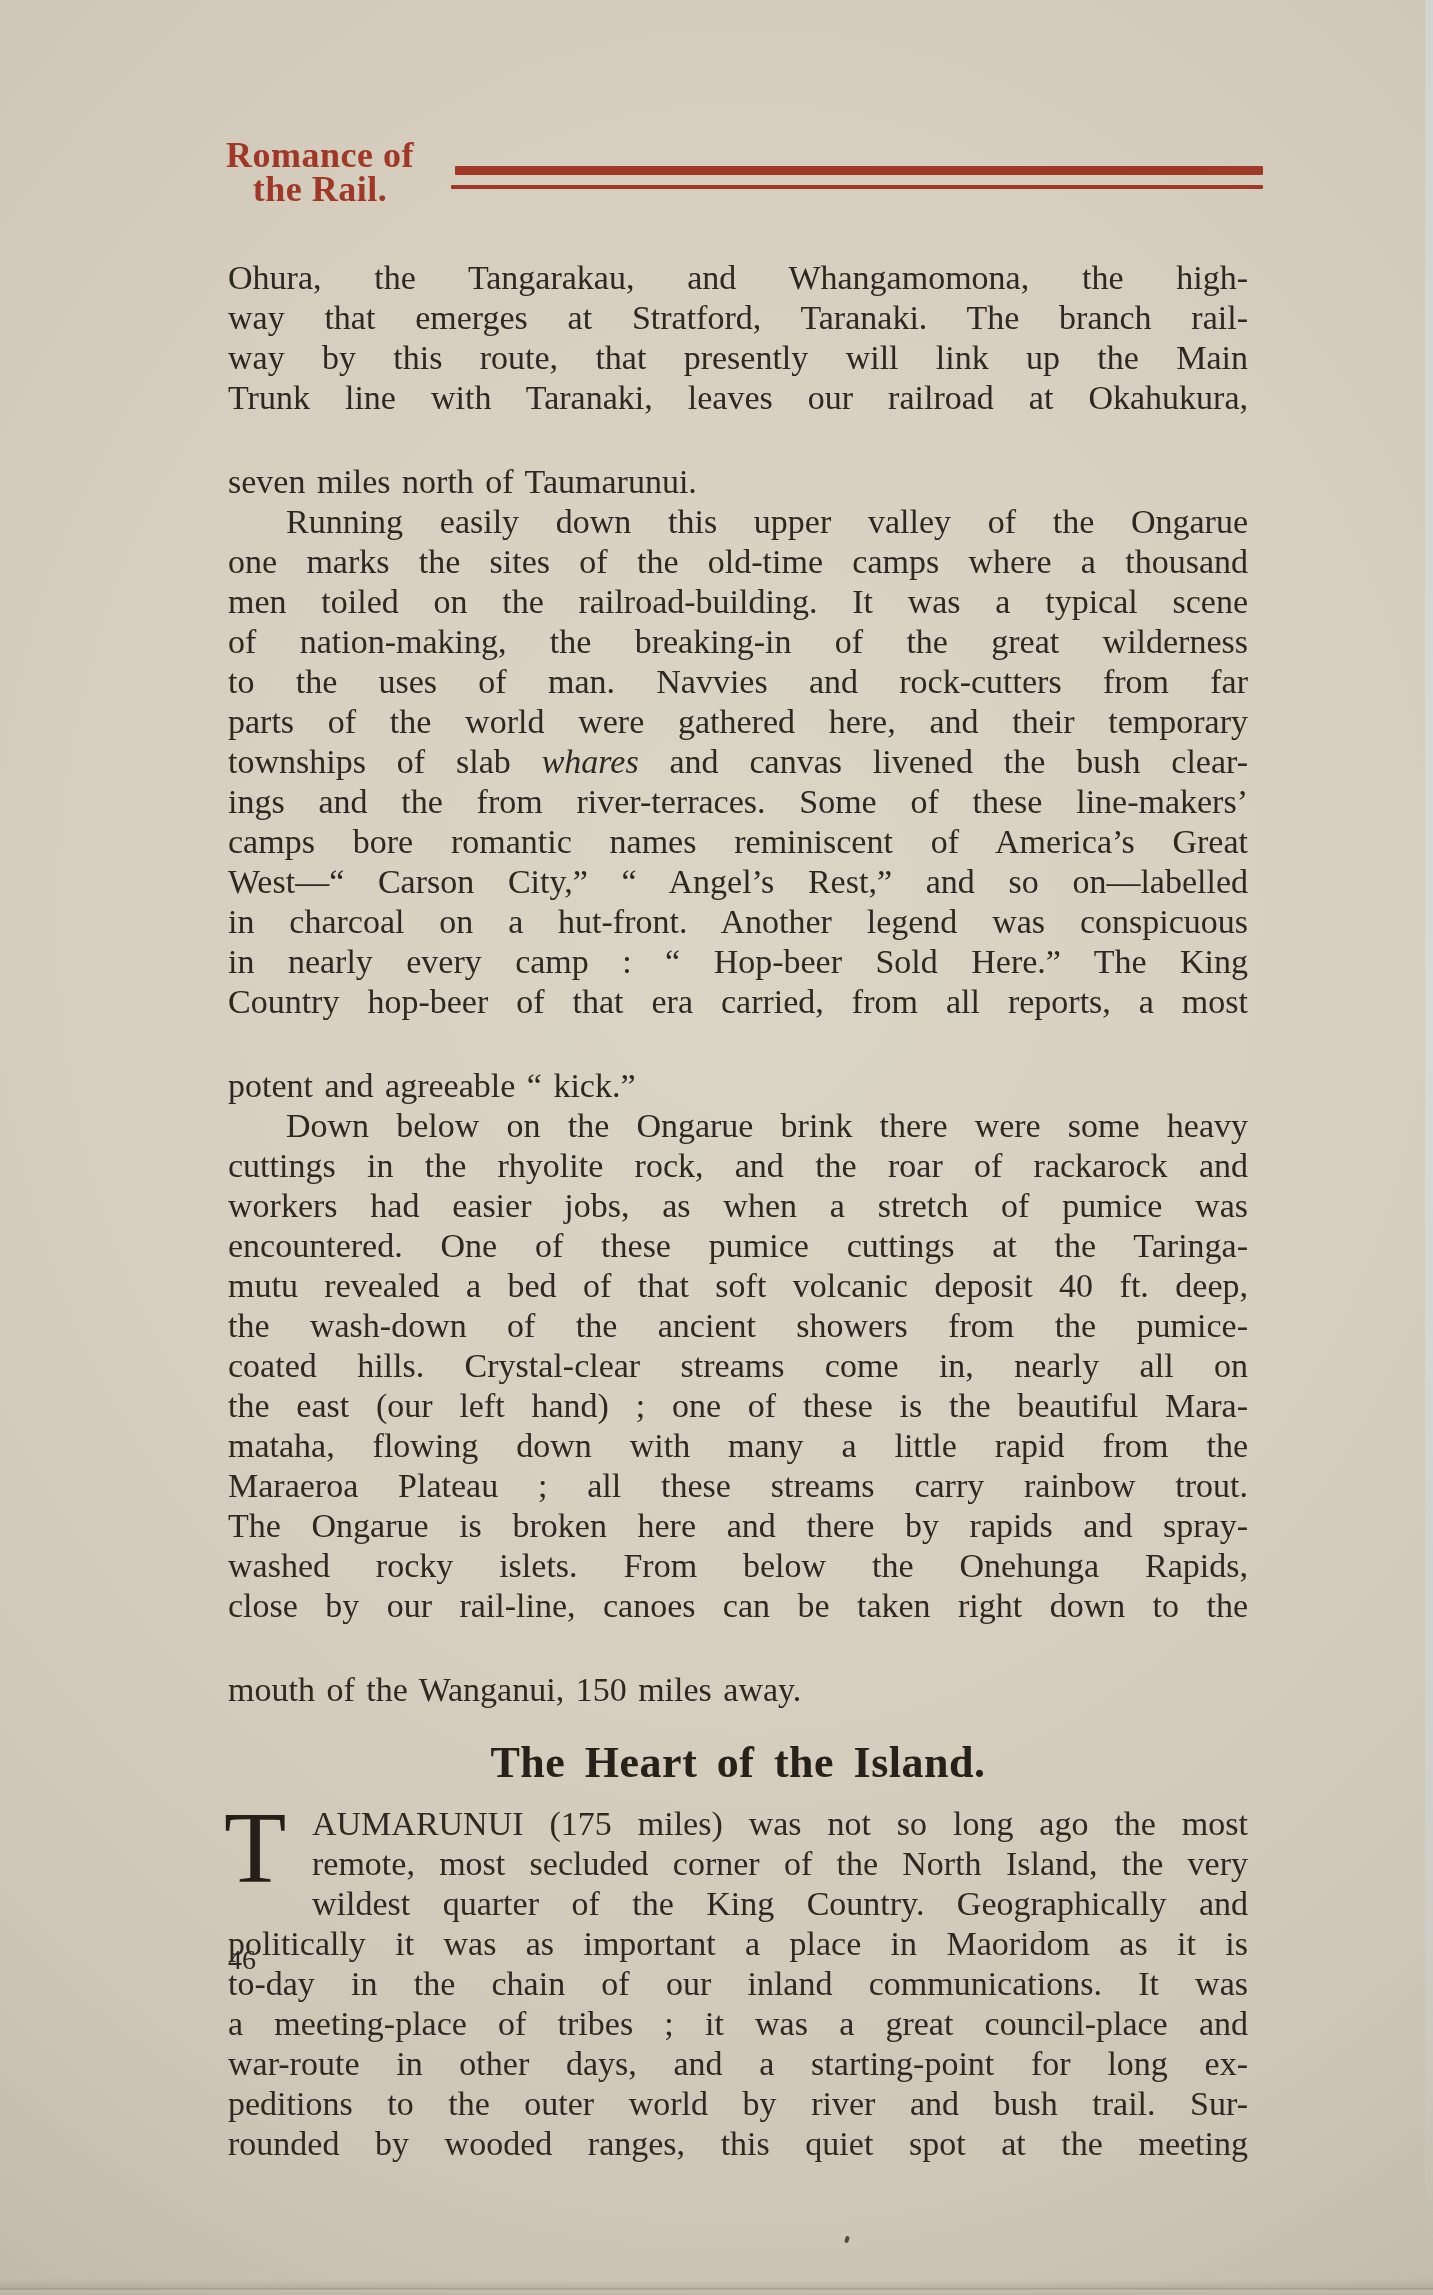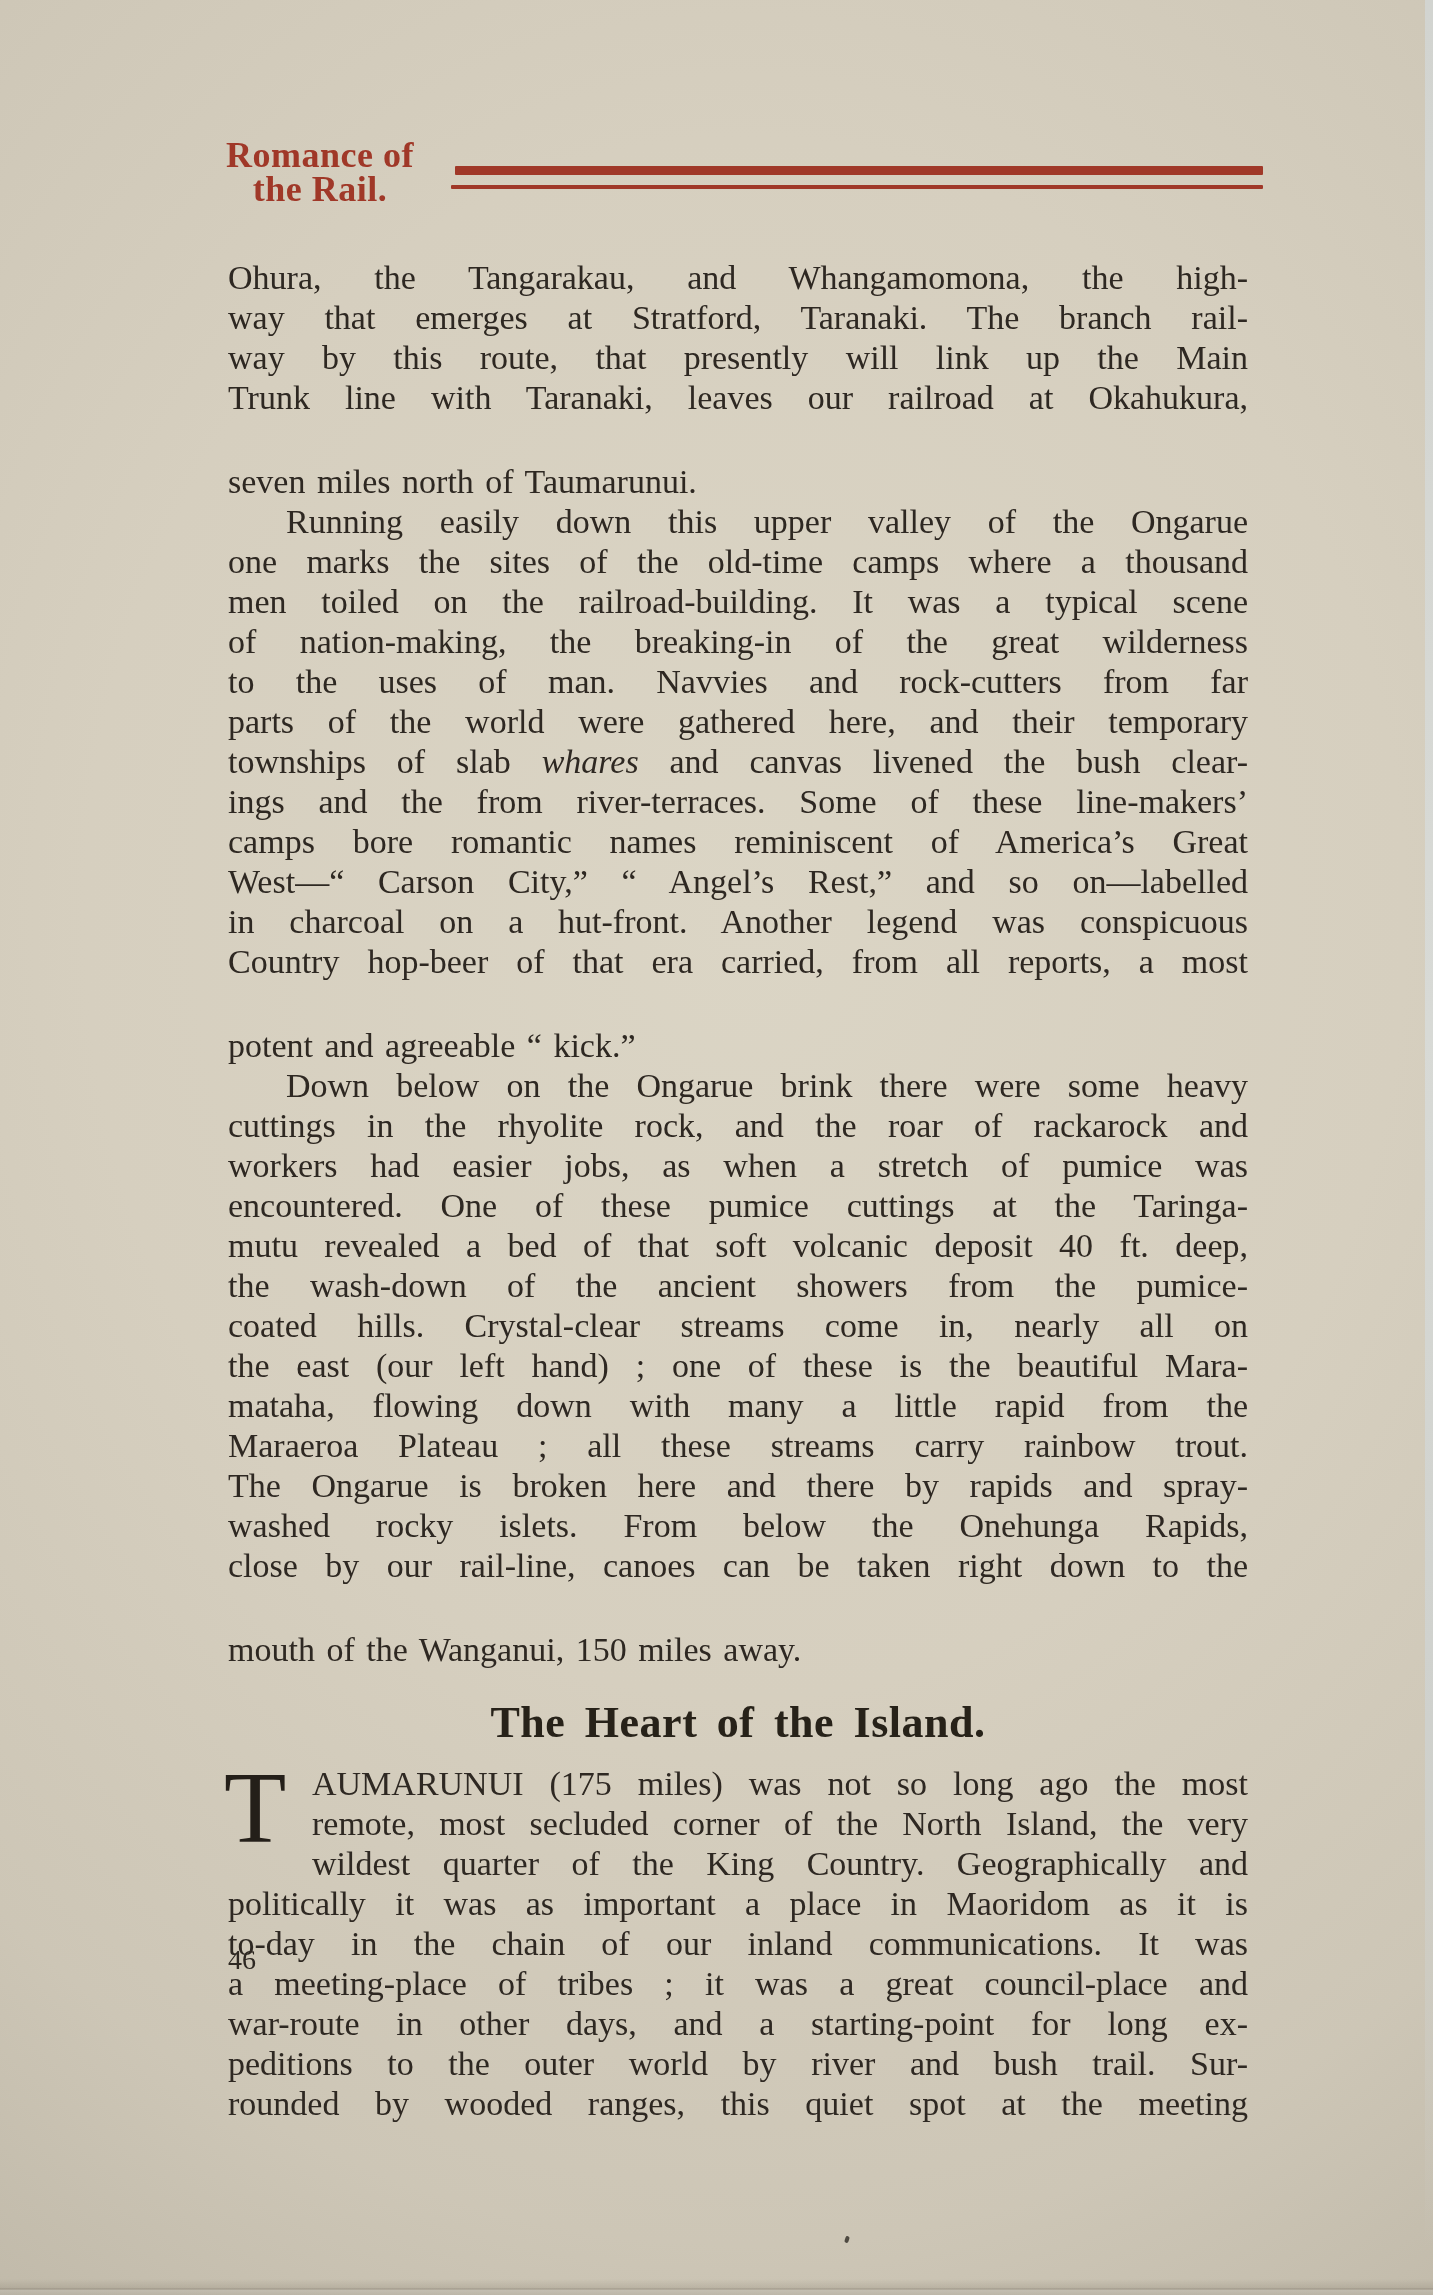--- a/index.html
+++ b/index.html
@@ -114,20 +114,21 @@
         <div class="line">one marks the sites of the old-time camps where a thousand</div>
         <div class="line">men toiled on the railroad-building.  It was a typical scene</div>
         <div class="line">of nation-making, the breaking-in of the great wilderness</div>
         <div class="line">to the uses of man.  Navvies and rock-cutters from far</div>
         <div class="line">parts of the world were gathered here, and their temporary</div>
         <div class="line">townships of slab <i>whares</i> and canvas livened the bush clear-</div>
         <div class="line">ings and the from river-terraces.  Some of these line-makers’</div>
         <div class="line">camps bore romantic names reminiscent of America’s Great</div>
         <div class="line">West—“ Carson City,” “ Angel’s Rest,” and so on—labelled</div>
         <div class="line">in charcoal on a hut-front.  Another legend was conspicuous</div>
+        <div class="line">in nearly every camp :  “ Hop-beer Sold Here.”  The King</div>
         <div class="line">Country hop-beer of that era carried, from all reports, a most</div>
         <div class="line last">potent and agreeable “ kick.”</div>
       </div>
       <div class="para">
         <div class="line first-indent">Down below on the Ongarue brink there were some heavy</div>
         <div class="line">cuttings in the rhyolite rock, and the roar of rackarock and</div>
         <div class="line">workers had easier jobs, as when a stretch of pumice was</div>
         <div class="line">encountered.  One of these pumice cuttings at the Taringa-</div>
         <div class="line">mutu revealed a bed of that soft volcanic deposit 40 ft. deep,</div>
         <div class="line">the wash-down of the ancient showers from the pumice-</div>

